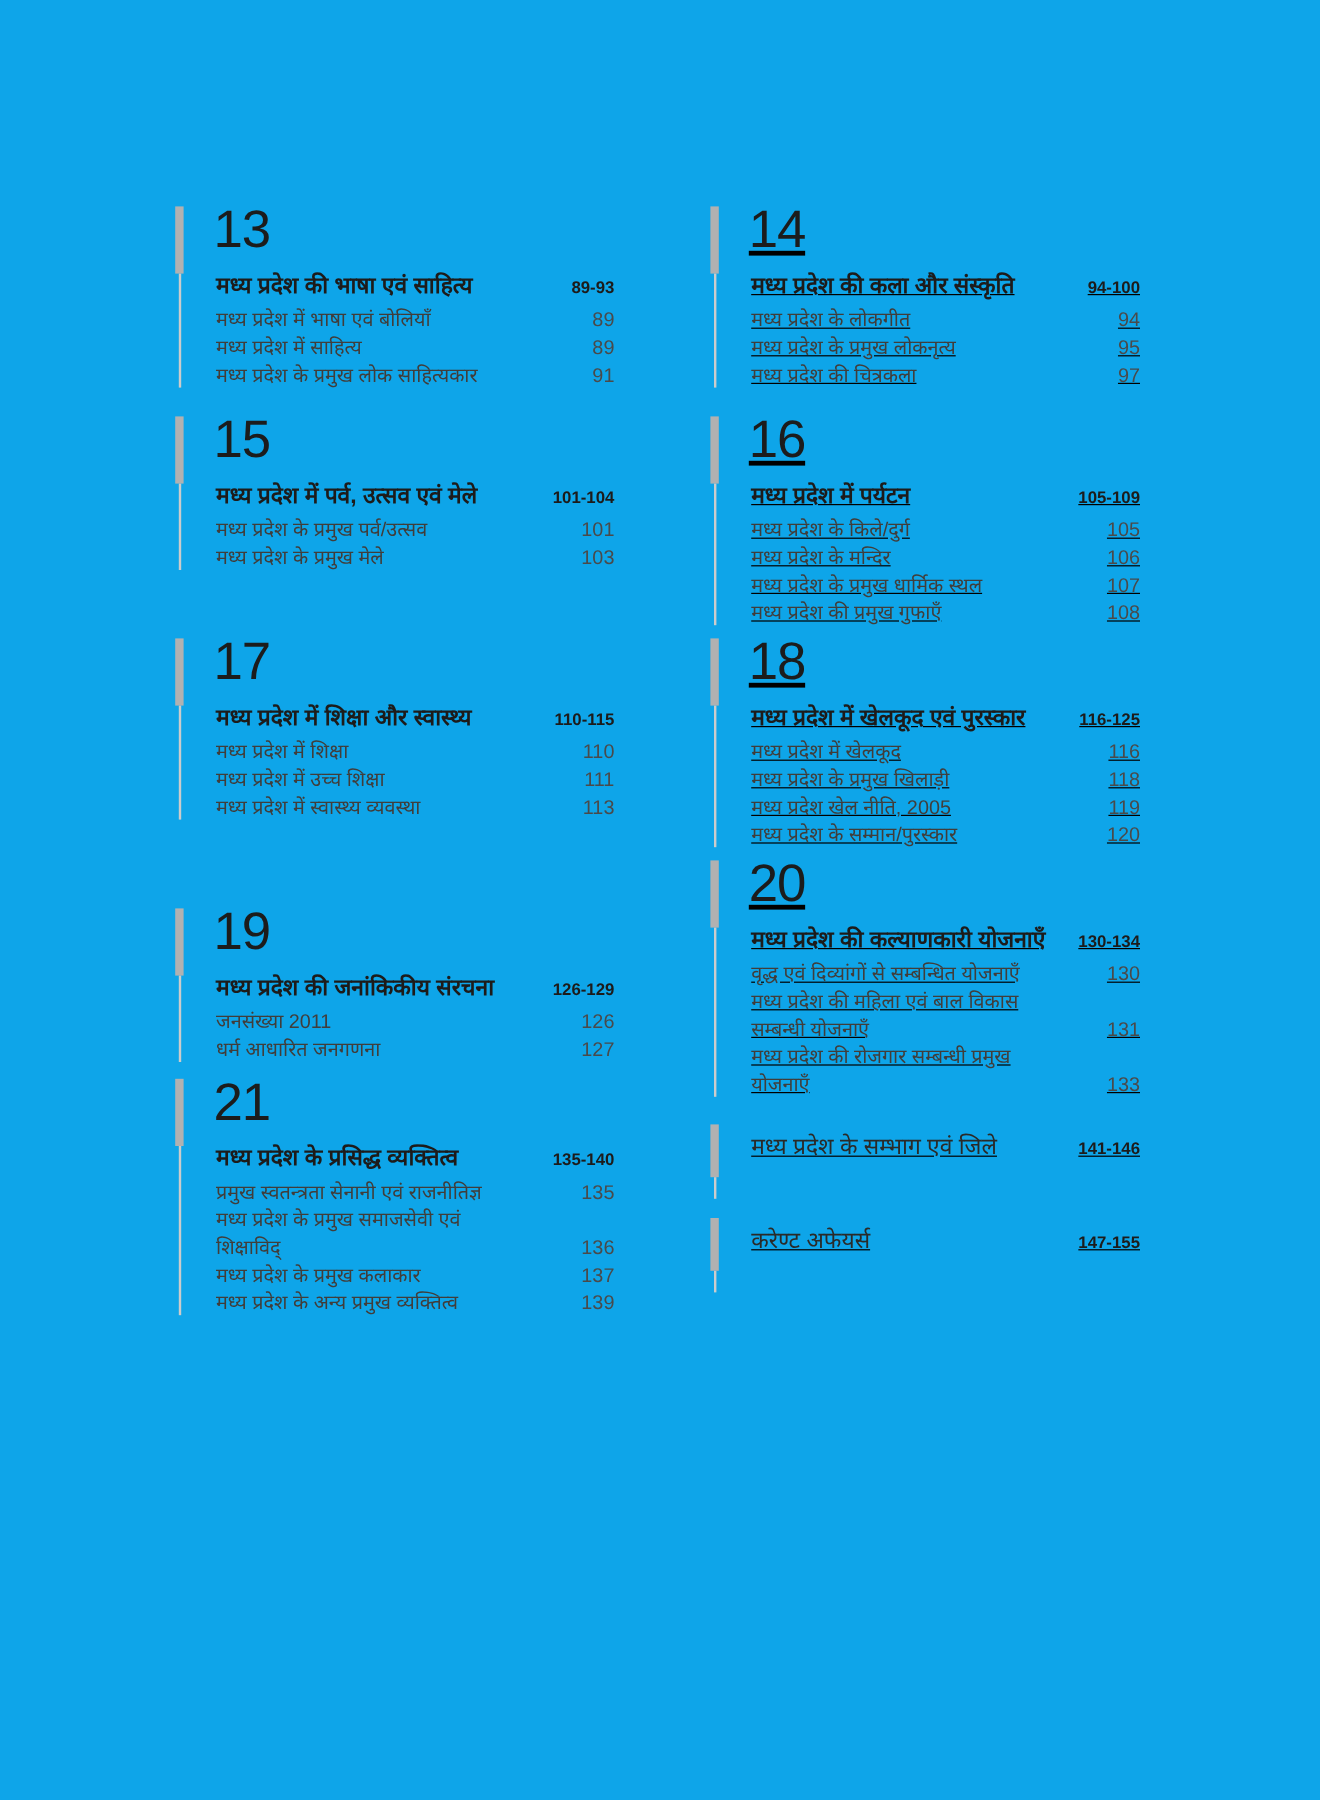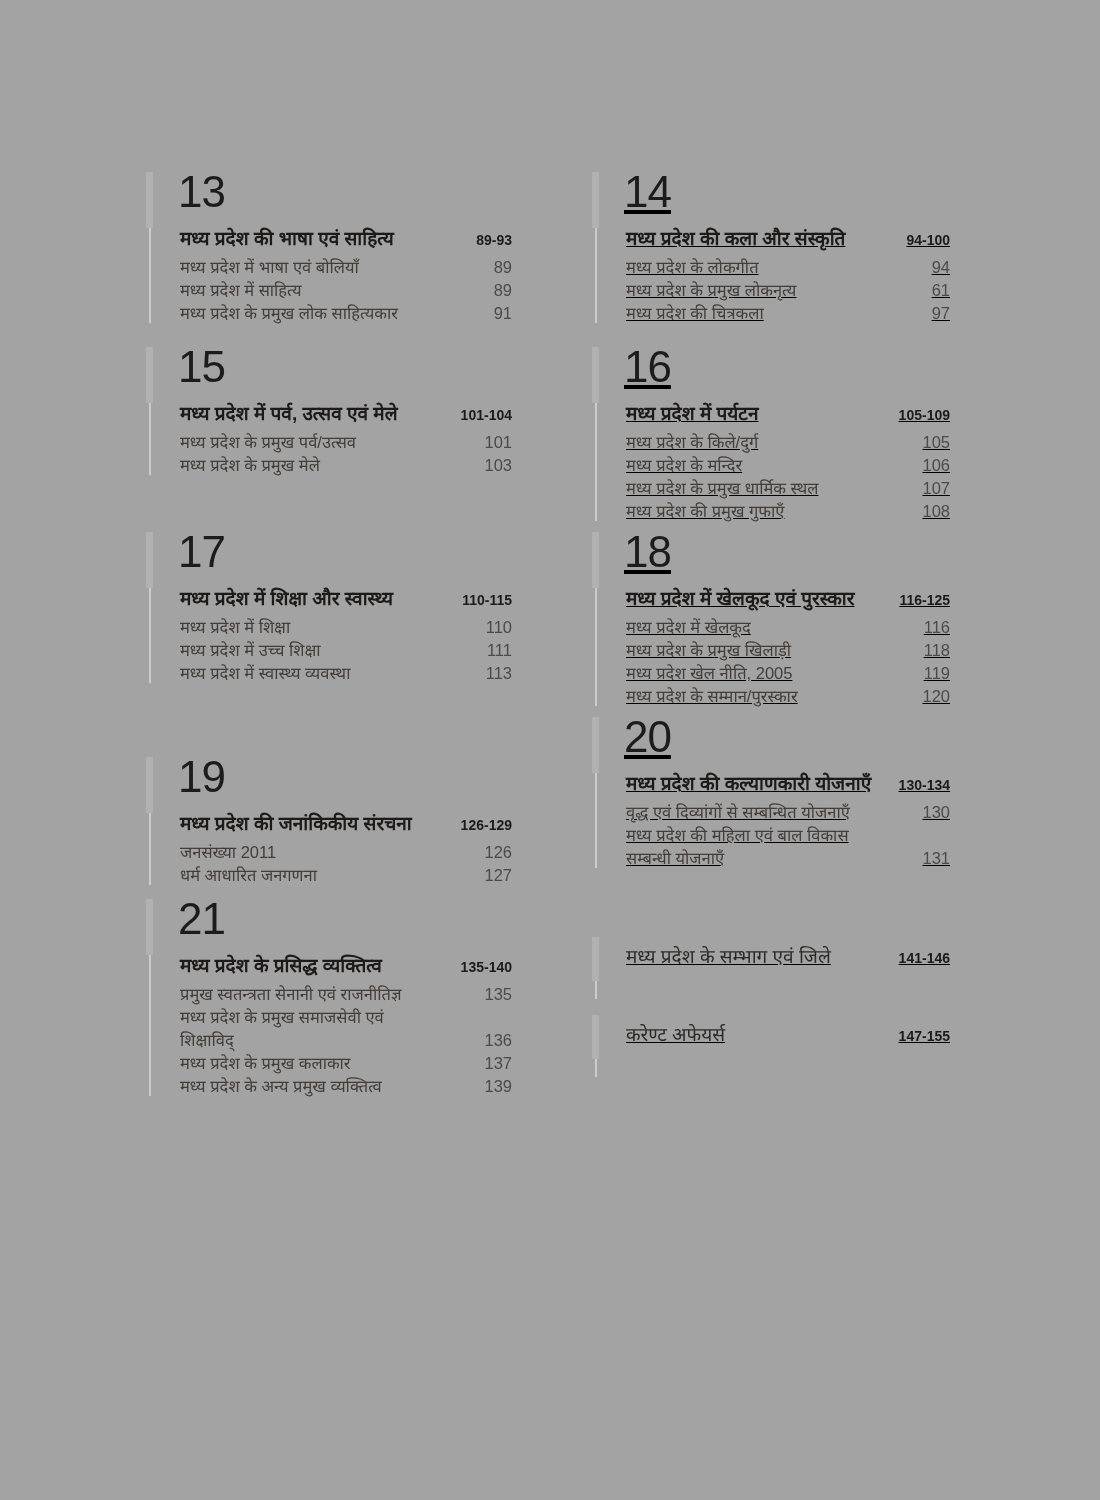--- a/index.html
+++ b/index.html
@@ -1,19 +1,19 @@
 <!DOCTYPE html>
 <html><head>
 <meta charset="utf-8">
 <style>
   html,body{margin:0;padding:0;background:#ffffff;}
   .page{
     position:relative;
     width:1100px;height:1500px;
-    background:#a3a3a3;
+    background:#0ea5e9;
     font-family:"Liberation Sans","DejaVu Sans",sans-serif;
     overflow:hidden;
   }
   .toc-section{
     position:absolute;
     padding-left:34px;
     box-sizing:border-box;
   }
   .col-left{left:146px;width:366px;}
   .col-right{left:592px;width:358px;text-decoration:underline;}
@@ -93,21 +93,21 @@
     <div class="trow">
       <span class="ttl">मध्य प्रदेश की कला और संस्कृति</span>
       <span class="pgs">94-100</span>
     </div>
     <div class="irow">
       <span class="lbl">मध्य प्रदेश के लोकगीत</span>
       <span class="pg">94</span>
     </div>
     <div class="irow">
       <span class="lbl">मध्य प्रदेश के प्रमुख लोकनृत्य</span>
-      <span class="pg">61</span>
+      <span class="pg">95</span>
     </div>
     <div class="irow">
       <span class="lbl">मध्य प्रदेश की चित्रकला</span>
       <span class="pg">97</span>
     </div>
   </section>
 
   <section class="toc-section col-left" style="top:345px">
     <div class="bar">
         <i class="bar-thick"></i>
@@ -239,20 +239,24 @@
       <span class="pgs">130-134</span>
     </div>
     <div class="irow">
       <span class="lbl">वृद्ध एवं दिव्यांगों से सम्बन्धित योजनाएँ</span>
       <span class="pg">130</span>
     </div>
     <div class="irow">
       <span class="lbl">मध्य प्रदेश की महिला एवं बाल विकास सम्बन्धी योजनाएँ</span>
       <span class="pg">131</span>
     </div>
+    <div class="irow">
+      <span class="lbl">मध्य प्रदेश की रोजगार सम्बन्धी प्रमुख योजनाएँ</span>
+      <span class="pg">133</span>
+    </div>
   </section>
 
   <section class="toc-section col-left" style="top:897px">
     <div class="bar">
         <i class="bar-thick"></i>
         <i class="bar-thin"></i>
       </div>
     <div class="num">21</div>
     <div class="trow">
       <span class="ttl">मध्य प्रदेश के प्रसिद्ध व्यक्तित्व</span>

